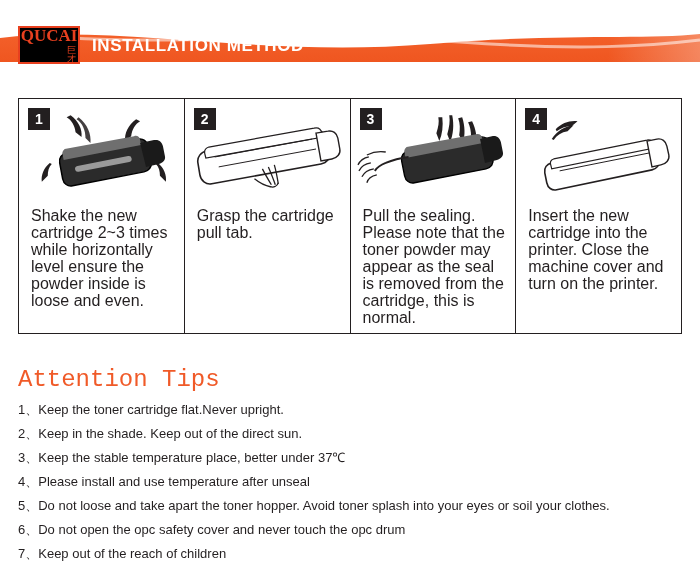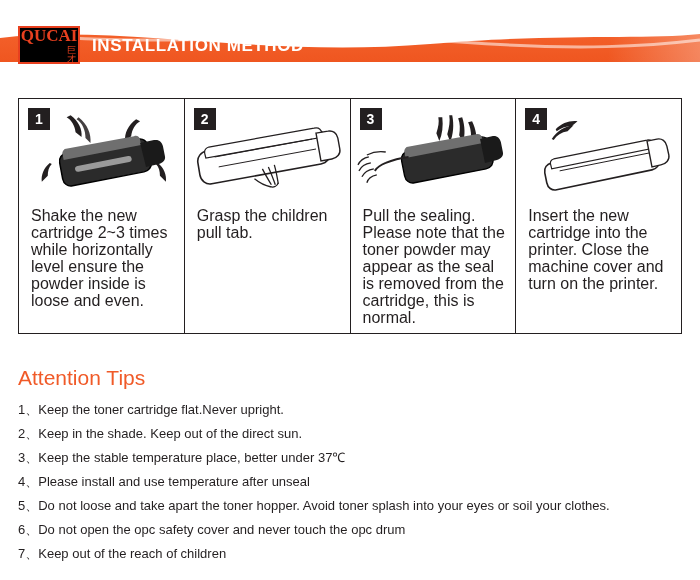--- a/index.html
+++ b/index.html
@@ -136,23 +136,23 @@
     font-size: 16px;
     line-height: 17px;
     color: #231f20;
   }
 
   
   .tips-title {
     position: absolute;
     left: 18px;
     top: 366px;
-    font-size: 21px;
+    font-size: 24px;
     color: #f05a28;
-    font-family: Liberation Sans, sans-serif;
+    font-family: Liberation Mono, monospace;
   }
   .tips-list {
     position: absolute;
     left: 18px;
     top: 398px;
     width: 664px;
     margin: 0;
     padding: 0;
     list-style: none;
   }
@@ -219,21 +219,21 @@
           <path d="M132,28 l12,-2 c5,-1 9,2 10,7 l2,11 c1,5 -3,9 -8,10 l-11,2 z" fill="#ffffff" stroke="#231f20" stroke-width="1.4"></path>
         </g>
         <g fill="none" stroke="#231f20" stroke-width="1.3">
           <path d="M78,64 c3,6 6,11 9,16"></path>
           <path d="M84,62 c3,7 5,12 7,18"></path>
           <path d="M90,60 c2,7 3,13 4,19"></path>
           <path d="M70,74 c5,4 10,7 16,8 c4,1 7,-1 8,-4"></path>
         </g>
       </svg>
     </div>
-    <div class="step-text">Grasp the children pull tab.</div>
+    <div class="step-text">Grasp the cartridge pull tab.</div>
   </div>
 
   <div class="step">
     <div class="step-num">3</div>
     <div class="step-art">
       <svg width="100%" height="96" viewBox="0 0 166 96" preserveAspectRatio="xMidYMid meet">
         <g fill="#231f20">
           <path d="M92,12 c1,9 0,17 -3,24 l-3,-8 c2,-6 3,-11 2,-16 z"></path>
           <path d="M102,10 c2,10 1,19 -2,27 l-3,-8 c2,-7 3,-13 2,-19 z"></path>
           <path d="M112,12 c3,9 3,18 1,25 l-4,-7 c1,-6 1,-12 -1,-17 z"></path>

